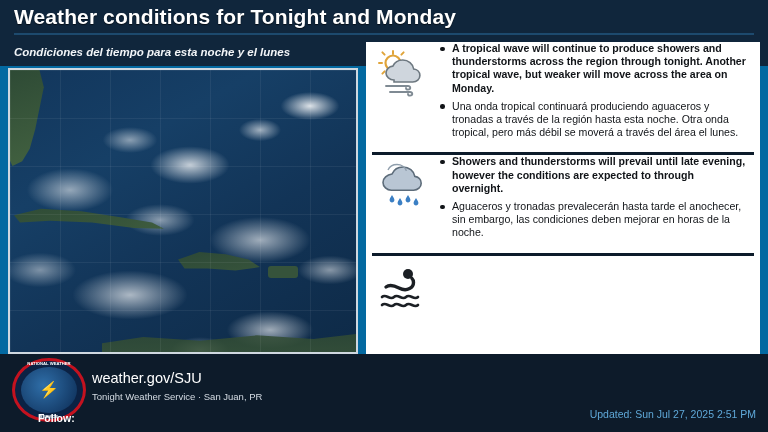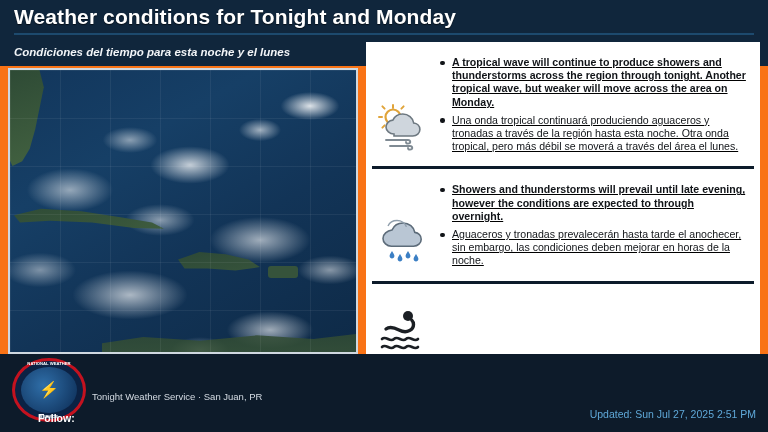--- a/index.html
+++ b/index.html
@@ -5,21 +5,21 @@
   * { box-sizing: border-box; margin: 0; padding: 0; }
   html, body {
     width: 768px; height: 432px;
     background: #0d1b2a;
     font-family: "Liberation Sans", sans-serif;
     overflow: hidden;
   }
   #page {
     position: relative;
     width: 768px; height: 380px;
-    background: #f97316;
+    background: #0369a1;
   }
 
   
   #header {
     position: absolute; left: 0; top: 0; width: 768px; height: 66px;
     background: #10263c;
   }
   #title {
     position: absolute; left: 14px; top: 5px;
     font-size: 21px; font-weight: bold; color: #ffffff;
@@ -105,23 +105,22 @@
   }
 
   
   #content {
     position: absolute; left: 366px; top: 42px; width: 394px; height: 348px;
     background: #ffffff;
   }
   .row {
     position: relative;
     display: flex;
-    align-items: flex-end;
-    padding: 14px 10px 8px 6px;
-    text-decoration: underline;
+    align-items: flex-start;
+    padding: 0 10px 8px 6px;
   }
   .rowDivider {
     height: 3px; background: #0c1b2a; margin: 0 6px;
   }
   .iconCell {
     flex: 0 0 66px;
     height: 62px;
     display: flex; align-items: center; justify-content: center;
     padding-top: 4px;
   }
@@ -301,20 +300,21 @@
     <div id="logo">
       <div class="logoRing"></div>
       <div class="logoInner"></div>
       <div class="logoText">
         <div class="logoTop">NATIONAL WEATHER</div>
         <div class="logoBot">SERVICE</div>
       </div>
       <div class="logoBolt">⚡</div>
     </div>
 
+    <div id="webUrl">weather.gov/SJU</div>
     <div id="office">Tonight Weather Service · San Juan, PR</div>
 
     <div id="followRow">
       <span id="followLabel">Follow:</span>
       <span class="xIcon">
         <svg width="13" height="13" viewBox="0 0 24 24" aria-hidden="true">
           <path d="M18.9 2H22l-7 8 7.4 12h-6l-4.7-7.6L5.8 22H2.6l7.5-8.6L3 2h6.1l4.4 7.1L18.9 2z" fill="#ffffff"></path>
         </svg>
       </span>
       <span class="fbIcon">f</span>

